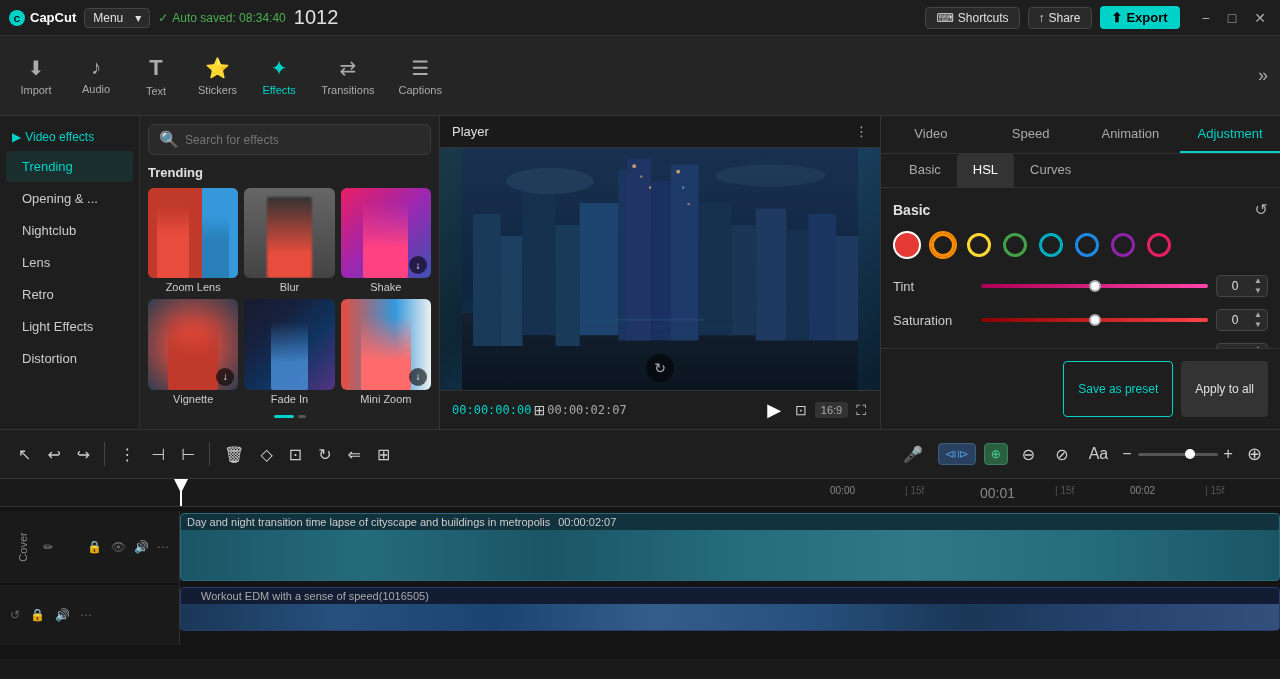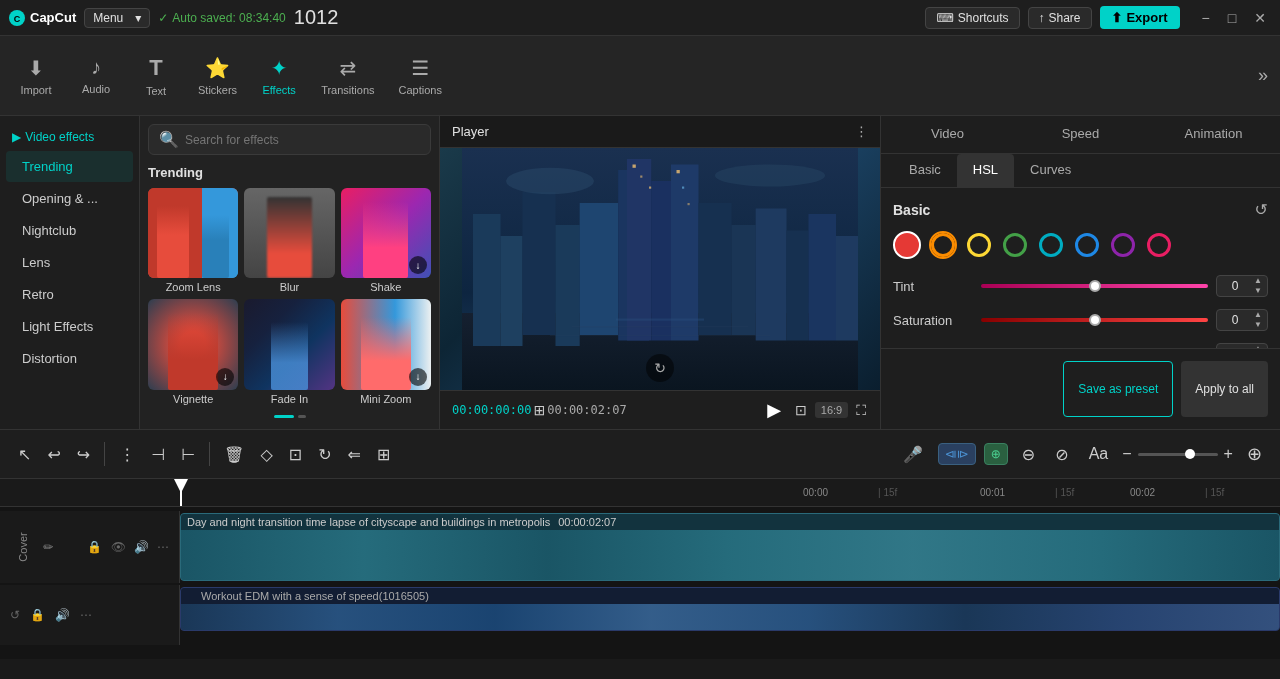--- a/index.html
+++ b/index.html
@@ -357,20 +357,21 @@
         <button class="ctrl-btn">⛶</button>
       </div>
     </div>
   </div>
 
   <div class="right-panel">
     <div class="right-tabs">
       <div class="right-tab">Video</div>
       <div class="right-tab">Speed</div>
       <div class="right-tab">Animation</div>
+      <div class="right-tab active">Adjustment</div>
     </div>
     <div class="adjustment-tabs">
       <div class="adj-tab">Basic</div>
       <div class="adj-tab active">HSL</div>
       <div class="adj-tab">Curves</div>
     </div>
     <div class="adj-content">
       <div class="adj-section-header">
         <span class="adj-section-title">Basic</span>
         <button style="background:none;border:none;color:#aaa;cursor:pointer;font-size:16px;">↺</button>
@@ -486,21 +487,21 @@
 
 <div class="timeline">
 
   <div class="timeline-ruler">
     <div class="timeline-cursor">
       <div class="cursor-head"></div>
     </div>
     <div class="ruler-marks" style="gap:0;">
       <span style="min-width:75px;font-size:10px;color:#888;">00:00</span>
       <span style="min-width:75px;font-size:10px;color:#555;">| 15f</span>
-      <span style="min-width:75px;font-size:10px;color:#888;margin-left:27px;">00:01</span>
+      <span style="min-width:75px;font-size:14px;color:#888;">00:01</span>
       <span style="min-width:75px;font-size:10px;color:#555;">| 15f</span>
       <span style="min-width:75px;font-size:10px;color:#888;">00:02</span>
       <span style="min-width:75px;font-size:10px;color:#555;">| 15f</span>
     </div>
   </div>
 
   <div class="timeline-tracks">
 
     <div class="track-row" style="height:72px;">
       <div class="track-controls">

